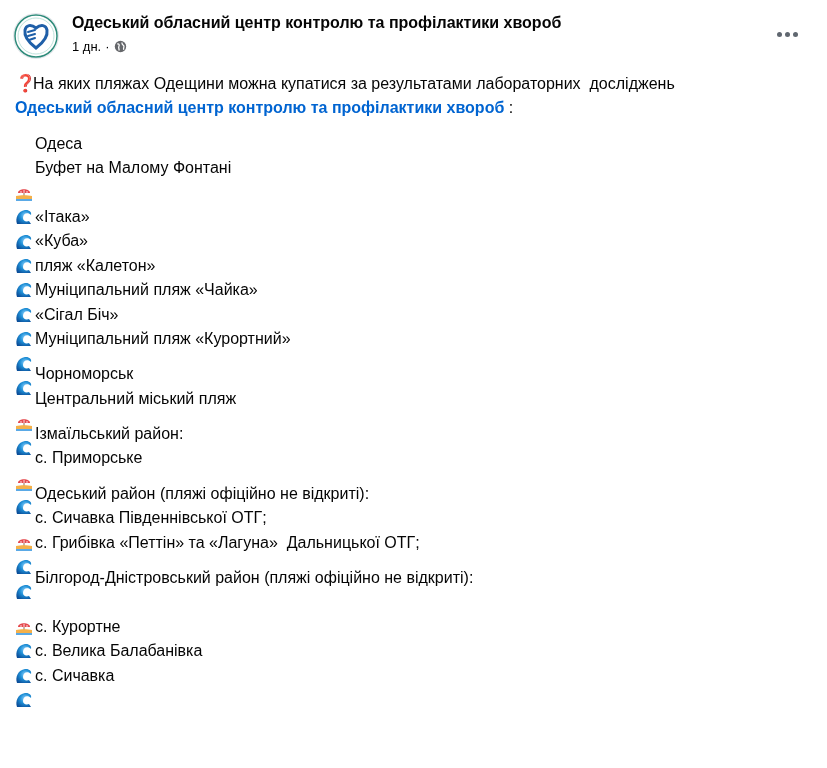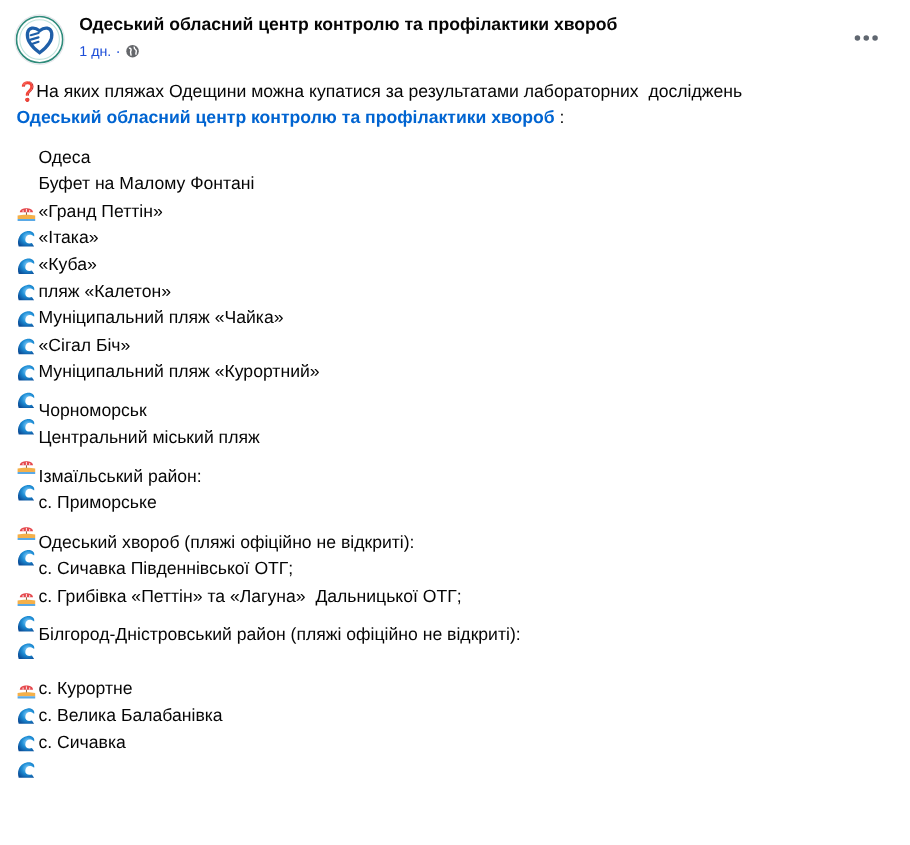--- a/index.html
+++ b/index.html
@@ -13,21 +13,21 @@
     .avatar {
       position: absolute; left: 2px; top: 4px; width: 44px; height: 44px;
       border-radius: 50%; background: #fff; box-shadow: 0 0 0 1px #e4e6eb;
     }
     .avatar svg { width: 44px; height: 44px; display: block; }
     .page-name {
       position: absolute; left: 60px; top: 4px;
       font-size: 16px; font-weight: bold; color: #050505; white-space: nowrap;
     }
     .meta {
-      position: absolute; left: 60px; top: 29px; font-size: 13px; color: #1d4ed8;
+      position: absolute; left: 60px; top: 29px; font-size: 13px; color: #000000;
       display: flex; align-items: center; gap: 4px; white-space: nowrap;
     }
     .meta .globe { width: 13px; height: 13px; display: inline-block; }
     .more-button {
       position: absolute; right: 12px; top: 10px; width: 36px; height: 28px;
       display: flex; align-items: center; justify-content: center; gap: 3px; cursor: pointer;
     }
     .more-button span { width: 5px; height: 5px; border-radius: 50%; background: #606770; display: block; }
 
     .body { position: absolute; left: 15px; top: 72px; width: 800px; font-size: 16px; line-height: 24.4px; }
@@ -107,21 +107,21 @@
   <svg viewBox="0 0 18 18">
                 <defs>
                   <radialGradient id="wg" cx="60%" cy="40%" r="70%">
                     <stop offset="0" stop-color="#8fd3ff"></stop>
                     <stop offset="0.5" stop-color="#1f8fd6"></stop>
                     <stop offset="1" stop-color="#0b4f9a"></stop>
                   </radialGradient>
                 </defs>
                 <path d="M2 16 C0 10 3 3 10 2 C14 1.5 17 4 16 7 C13 4 8 5 8 10 C8 13 11 14 14 13 L16 16 Z" fill="url(#wg)"></path>
               </svg>
-</span><span>«Гранд Петтін»</span></div>
+</span></div>
           <div class="line"><span class="ico">
   <svg viewBox="0 0 18 18">
                 <defs>
                   <radialGradient id="wg" cx="60%" cy="40%" r="70%">
                     <stop offset="0" stop-color="#8fd3ff"></stop>
                     <stop offset="0.5" stop-color="#1f8fd6"></stop>
                     <stop offset="1" stop-color="#0b4f9a"></stop>
                   </radialGradient>
                 </defs>
                 <path d="M2 16 C0 10 3 3 10 2 C14 1.5 17 4 16 7 C13 4 8 5 8 10 C8 13 11 14 14 13 L16 16 Z" fill="url(#wg)"></path>
@@ -239,21 +239,21 @@
         <div class="gap"></div>
         <div>
           <div class="line"><span class="ico">
   <svg viewBox="0 0 18 18">
                 <path d="M3 9 C3 4 15 4 15 9 Z" fill="#e5484d"></path>
                 <path d="M6 9 L6 7 M9 9 L9 6 M12 9 L12 7" stroke="#fff" stroke-width="0.8"></path>
                 <rect x="8.6" y="9" width="0.8" height="3" fill="#7a4a2a"></rect>
                 <path d="M1 12 C5 11 13 11 17 12 L17 15 L1 15 Z" fill="#f4b04a"></path>
                 <path d="M1 15 L17 15 L17 17 L1 17 Z" fill="#5aa9e6"></path>
               </svg>
-</span><span>Одеський хвороб (пляжі офіційно не відкриті):</span></div>
+</span><span>Одеський район (пляжі офіційно не відкриті):</span></div>
           <div class="line"><span class="ico">
   <svg viewBox="0 0 18 18">
                 <defs>
                   <radialGradient id="wg" cx="60%" cy="40%" r="70%">
                     <stop offset="0" stop-color="#8fd3ff"></stop>
                     <stop offset="0.5" stop-color="#1f8fd6"></stop>
                     <stop offset="1" stop-color="#0b4f9a"></stop>
                   </radialGradient>
                 </defs>
                 <path d="M2 16 C0 10 3 3 10 2 C14 1.5 17 4 16 7 C13 4 8 5 8 10 C8 13 11 14 14 13 L16 16 Z" fill="url(#wg)"></path>

